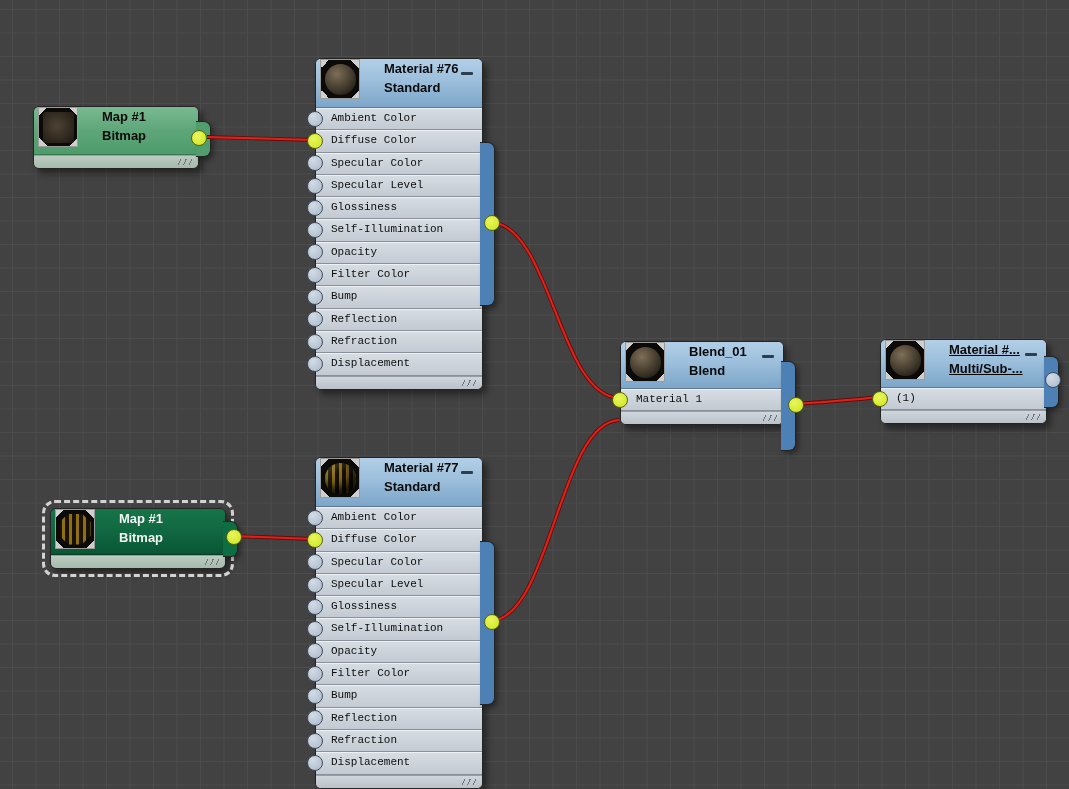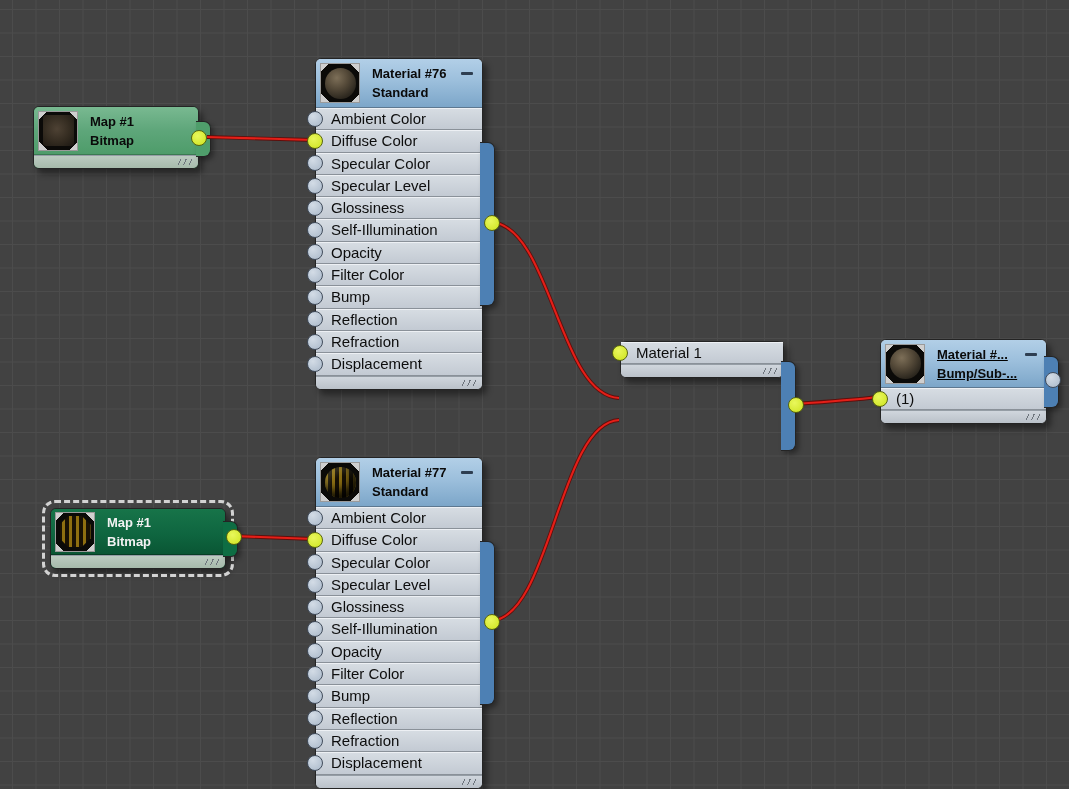--- a/index.html
+++ b/index.html
@@ -21,21 +21,21 @@
   
   .node{
     position:absolute;
     border:1px solid #242424;
     border-radius:6px;
     box-shadow:4px 5px 6px rgba(0,0,0,0.42);
     background:#c8cfd7;
   }
   .hdr{
     position:relative;
-    display:flex;align-items:center;gap:12px;
+    display:flex;align-items:flex-start;gap:24px;
     padding:0 4px;
     border-radius:5px 5px 0 0;
     border-bottom:1px solid #5d7890;
   }
   .mat-hdr{background:linear-gradient(180deg,#b2cfe7 0%,#9cbfdc 45%,#7ca6c9 100%);}
   .titles{min-width:0;}
   .title,.subtitle{
     font-size:13px;font-weight:bold;color:#0a0a0a;
     line-height:19px;white-space:nowrap;
   }
@@ -79,22 +79,22 @@
   
   .slots{position:relative;}
   .slot-row{
     position:relative;height:22.3px;box-sizing:border-box;
     background:linear-gradient(180deg,#d7dde3 0%,#c3cad3 100%);
     border-bottom:1px solid #8a9199;
     box-shadow:inset 0 1px 0 #edf0f4;
   }
   .slot-label{
     display:block;padding-left:15px;
-    font-size:15px;color:#0d0d0d;line-height:21px;
-    white-space:nowrap;overflow:hidden;
+    font-size:11px;color:#0d0d0d;line-height:21px;
+    white-space:nowrap;overflow:hidden;font-family:Liberation Mono, monospace;
   }
 
   
   .socket{
     position:absolute;width:14px;height:14px;border-radius:50%;
     border:1.5px solid #414c5b;
     background:radial-gradient(circle at 35% 30%, #d3dce6, #a9b8c9);
     z-index:10;
   }
   .socket.in{left:-9.5px;top:50%;transform:translateY(-50%);}
@@ -340,41 +340,51 @@
         </div>
       </div>
     <div class="footer">
       <span class="grip"></span>
     </div>
     <div class="outtab blue"></div>
     <span class="socket out connected"></span>
   </div>
 
   <div class="node" id="node-blend">
+    <div class="hdr mat-hdr">
+      <div class="thumb">
+        <div class="sphere brown"></div>
+      </div>
+      <div class="titles">
+        <div class="title">Blend_01</div>
+        <div class="subtitle">Blend</div>
+      </div>
+      <span class="collapse"></span>
+    </div>
     <div class="slots">
         <div class="slot-row">
           <span class="socket in connected"></span>
           <span class="slot-label">Material 1</span>
         </div>
       </div>
     <div class="footer">
       <span class="grip"></span>
     </div>
     <div class="outtab blue"></div>
     <span class="socket out connected"></span>
   </div>
 
   <div class="node" id="node-multisub">
     <div class="hdr mat-hdr">
       <div class="thumb">
         <div class="sphere brown"></div>
       </div>
       <div class="titles">
         <div class="title">Material #...</div>
-        <div class="subtitle">Bump/Sub-...</div>
+        <div class="subtitle">Multi/Sub-...</div>
       </div>
       <span class="collapse"></span>
     </div>
     <div class="slots">
         <div class="slot-row">
           <span class="socket in connected"></span>
           <span class="slot-label">(1)</span>
         </div>
       </div>
     <div class="footer">

